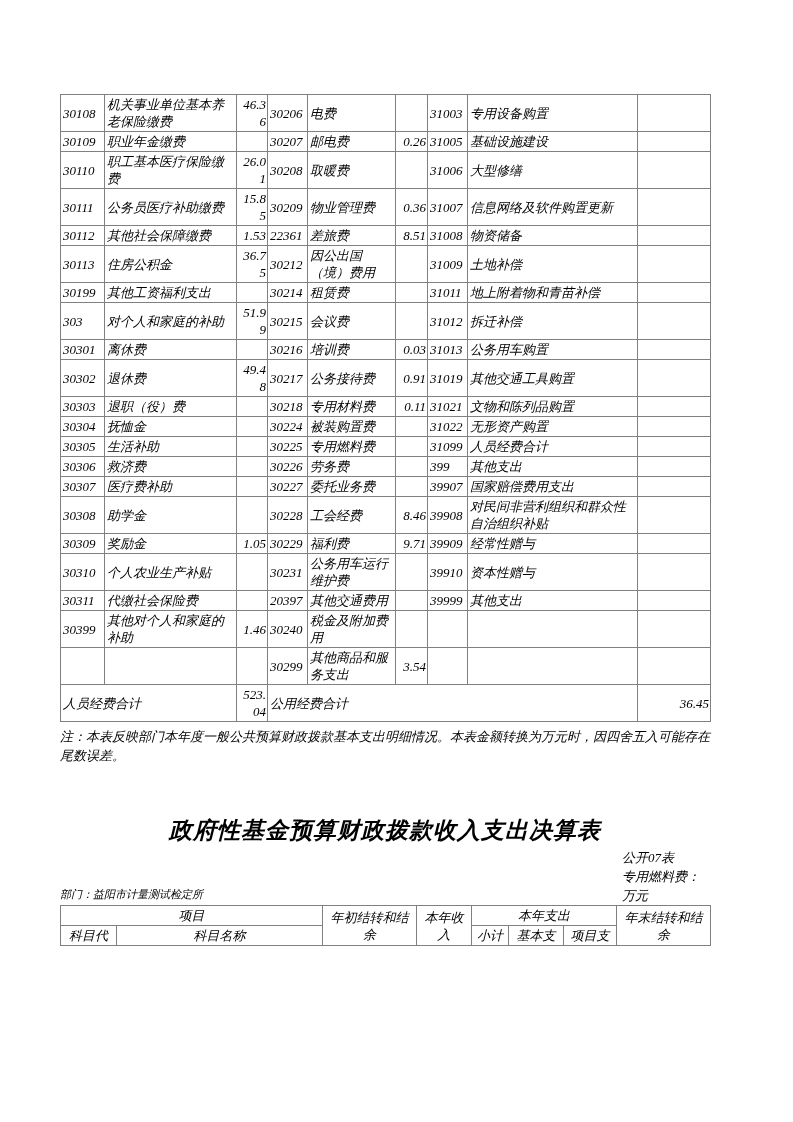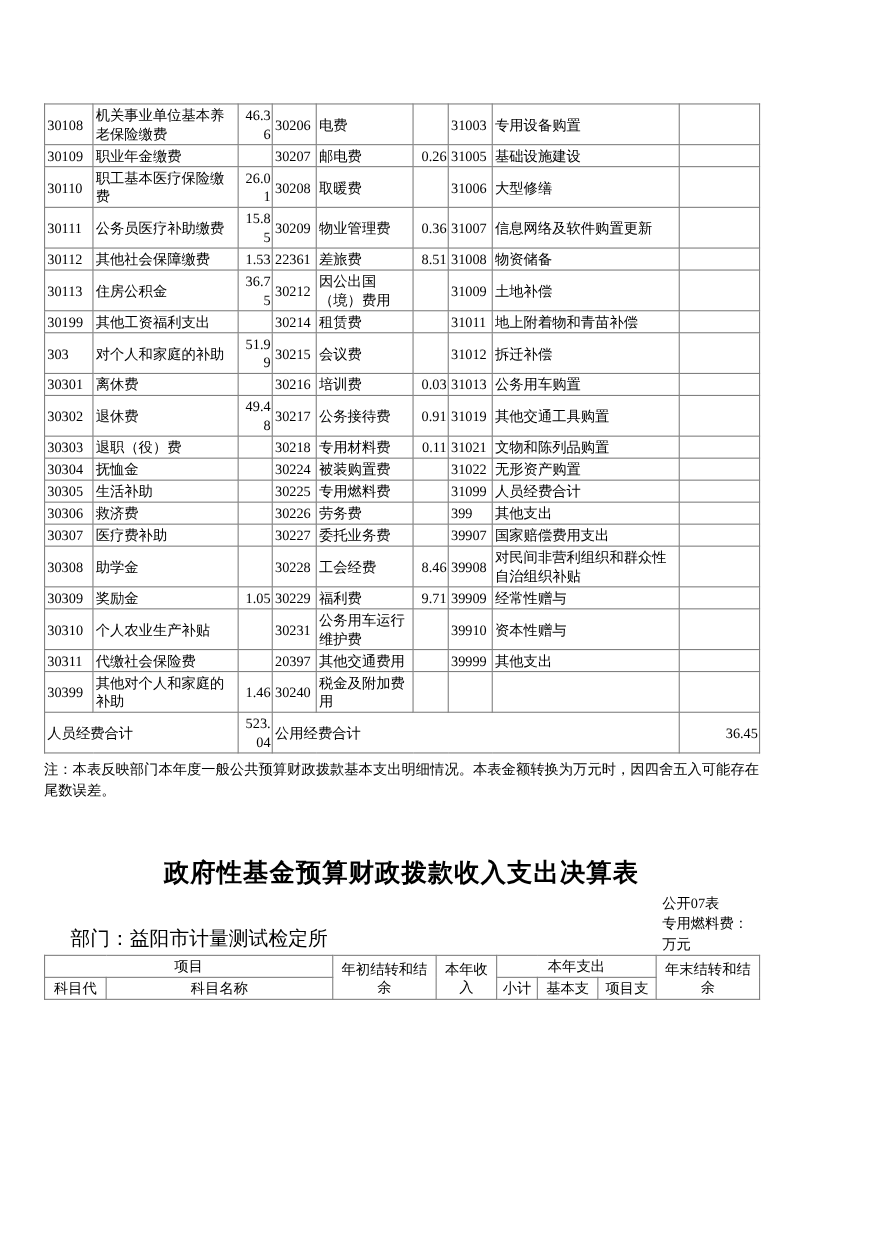--- a/index.html
+++ b/index.html
@@ -1,21 +1,21 @@
 <!DOCTYPE html>
 <html><head>
 <meta charset="utf-8">
 <style>
   html, body { margin:0; padding:0; background:#ffffff; }
   body {
     width:793px; height:1122px;
     font-family:"Liberation Serif","DejaVu Serif",serif;
     color:#000;
   }
-  .page { padding-top:94px; padding-left:40px; width:650px; }
+  .page { padding-top:94px; padding-left:60px; width:650px;font-style:italic; }
 
   table { border-collapse:collapse; table-layout:fixed; width:650px; font-size:13px; }
   td, th {
     border:1px solid #808080;
     line-height:17px;
     padding:1px 2px;
     vertical-align:middle;
     word-break:break-all;
     font-weight:normal;
     overflow:hidden;
@@ -23,21 +23,21 @@
   td.code { text-align:left; }
   td.name { text-align:left; }
   td.amt  { text-align:right; padding-left:1px; padding-right:1px; }
   td.total-label { text-align:left; }
 
   .note { margin:5px 0 0 0; font-size:13px; line-height:19px; word-break:break-all; }
 
   .title2 { margin:50px 0 0 0; text-align:center; font-size:23px; font-weight:bold; letter-spacing:1px; }
 
   .meta-row { display:flex; justify-content:space-between; align-items:flex-end; margin-top:2px; }
-  .dept { font-size:18px; margin-bottom:3px;margin-left:24px; }
+  .dept { font-size:11px; margin-bottom:3px; }
   .meta-right { width:88px; font-size:13px; line-height:19px; word-break:break-all; }
 
   .fund-table th { text-align:center; }
 </style>
 </head>
 <body>
 
 <div class="page">
 
   <table class="budget-table">
@@ -262,20 +262,31 @@
           <td class="name">其他支出</td>
           <td class="amt"></td>
         </tr>
         <tr>
           <td class="code">30399</td>
           <td class="name">其他对个人和家庭的补助</td>
           <td class="amt">1.46</td>
           <td class="code">30240</td>
           <td class="name">税金及附加费用</td>
           <td class="amt"></td>
+          <td class="code"></td>
+          <td class="name"></td>
+          <td class="amt"></td>
+        </tr>
+        <tr>
+          <td class="code"></td>
+          <td class="name"></td>
+          <td class="amt"></td>
+          <td class="code">30299</td>
+          <td class="name">其他商品和服务支出</td>
+          <td class="amt">3.54</td>
           <td class="code"></td>
           <td class="name"></td>
           <td class="amt"></td>
         </tr>
       </tbody>
     <tbody>
       <tr>
         <td colspan="2" class="total-label">人员经费合计</td>
         <td class="amt">523.04</td>
         <td colspan="5" class="total-label">公用经费合计</td>

